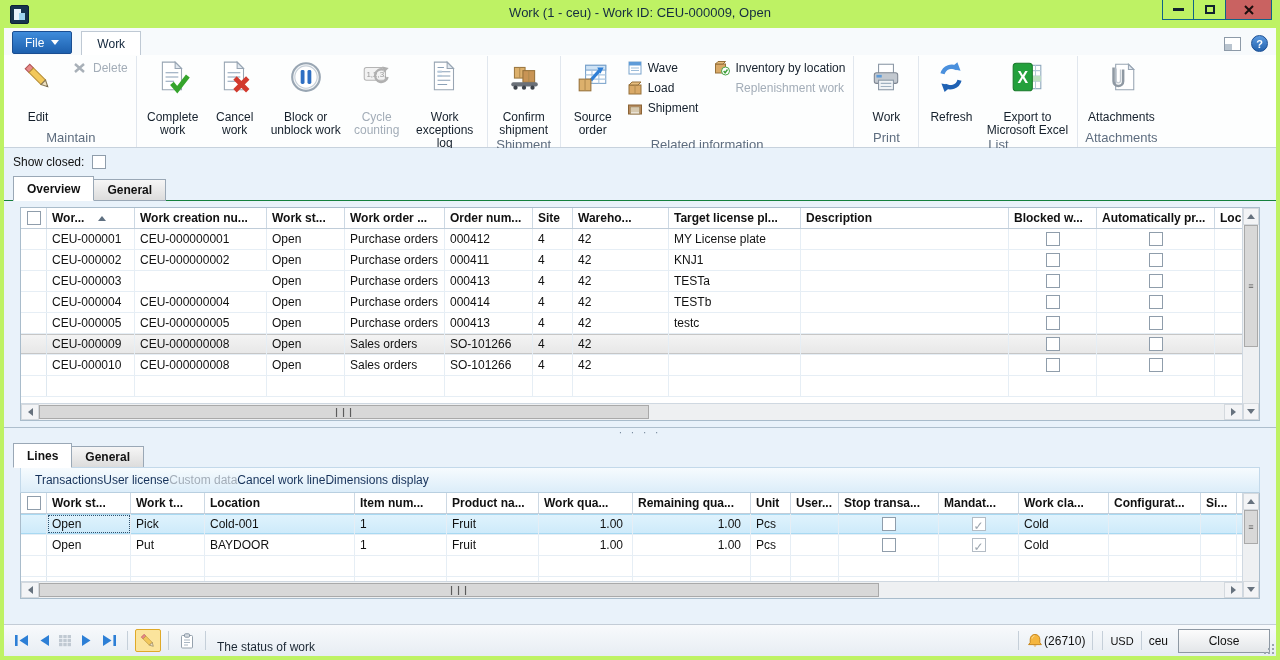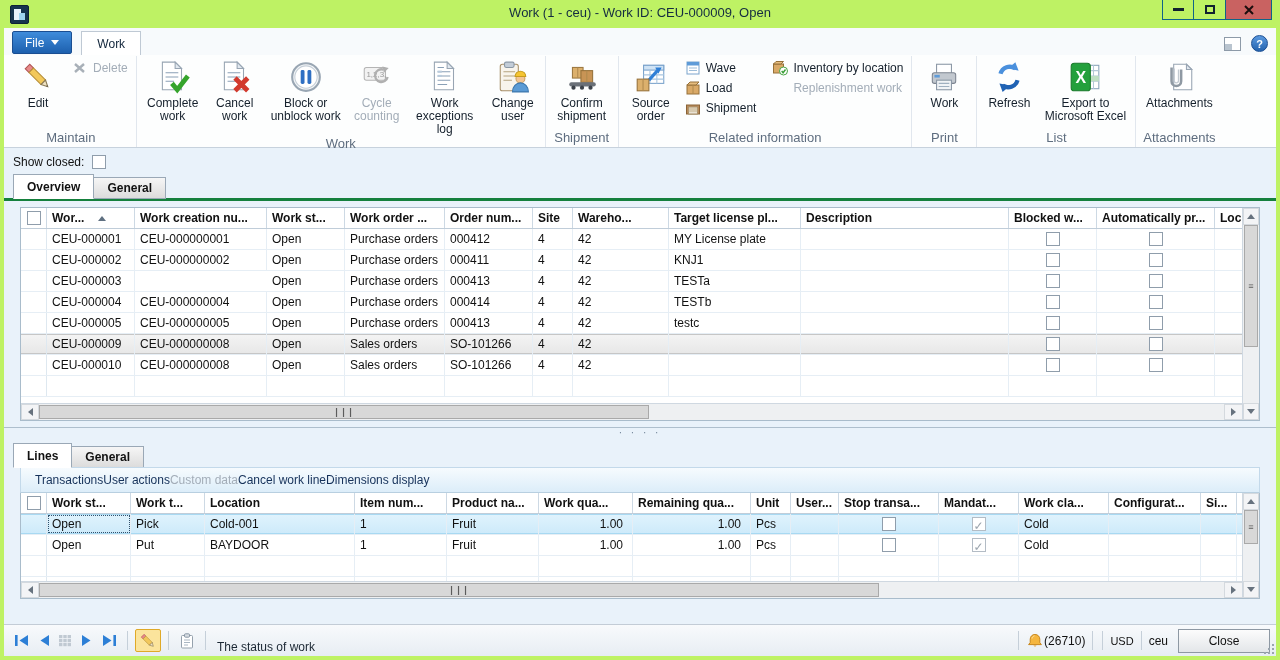--- a/index.html
+++ b/index.html
@@ -30,36 +30,36 @@
   .layout-ic { width:17px; height:14px; background:#fff; border:1px solid #8d9aa8; position:relative; }
   .layout-ic::after { content:""; position:absolute; left:0; bottom:0; width:7px; height:6px; background:#b9c4cf; }
   .help-ic { width:17px; height:17px; border-radius:50%; background:linear-gradient(#5b9ae0,#2463ae); border:1px solid #1c4f93; color:#fff; font-weight:bold; font-size:11px; display:flex; align-items:center; justify-content:center; }
 
   
   .ribbon { height:93px; background:#fdfefe; border-bottom:1px solid #c7d2dd; display:flex; padding:1px 0 0 2px; }
   .rgroup { display:flex; flex-direction:column; border-right:1px solid #e1e7ee; padding:0 3px; }
   .rgroup-content { flex:1; display:flex; align-items:flex-start; }
   .rgroup-label { height:17px; line-height:15px; text-align:center; color:#5e6d7f; font-size:13px; }
   .bigbtn { display:flex; flex-direction:column; align-items:center; padding:4px 5px 0; min-width:58px; cursor:default; }
-  .bigbtn .lbl { text-align:center; line-height:13px; margin-top:3px; color:#15202c; }
+  .bigbtn .lbl { text-align:center; line-height:13px; margin-top:17px; color:#15202c; }
   .smallbtn { display:flex; align-items:center; gap:5px; height:20px; padding:2px 5px; color:#15202c; white-space:nowrap; }
   .disabled, .disabled .lbl { color:#a3adb8 !important; }
   .ic32 { width:34px; height:34px; display:block; }
   .ic16 { width:16px; height:16px; display:block; flex:none; }
   .stackcol { display:flex; flex-direction:column; padding-top:2px; }
 
   
   .bodyarea { flex:1; background:#e9f2fa; display:flex; flex-direction:column; overflow:hidden; }
   .show-closed { height:27px; display:flex; align-items:center; gap:8px; padding-left:9px; }
   .cbx { width:14px; height:14px; background:#fff; border:1px solid #8f9dab; display:inline-block; position:relative; flex:none; }
   .cbx.checked::after { content:"\2713"; position:absolute; left:1px; top:-2px; font-size:12px; color:#444; }
   .cbx.dis { border-color:#b3bcc5; }
   .cbx.dis.checked::after { color:#9aa4ad; }
 
-  .tabsrow { display:flex; align-items:flex-end; padding-left:9px; border-bottom:3px solid #15803d; height:26px; }
+  .tabsrow { display:flex; align-items:flex-end; padding-left:9px; border-bottom:1px solid #15803d; height:26px; }
   .tab { height:22px; padding:0 13px; line-height:21px; font-weight:bold; background:linear-gradient(#f6f6f6,#dcdcdc); border:1px solid #9aa8b6; margin-right:0; margin-bottom:-1px; }
   .tab.active { height:25px; line-height:24px; background:#fff; border-bottom:1px solid #fff; z-index:2; position:relative; }
   .tab + .tab { border-left:none; }
 
   
   .grid-wrap { margin:6px 16px 0; border:1px solid #a9bccb; background:#fff; display:flex; }
   .grid-inner { flex:1; display:flex; flex-direction:column; overflow:hidden; }
   .grid-header { display:flex; height:21px; background:#fff; font-weight:bold; border-bottom:1px solid #c0cdd9; width:max-content; min-width:100%; }
   .hcell { border-right:1px solid #cdd9e4; padding:0 5px; line-height:20px; white-space:nowrap; overflow:hidden; flex:none; display:flex; align-items:center; }
   .sel-col { width:26px; flex:none; display:flex; align-items:center; justify-content:center; border-right:1px solid #dee8f0; }
@@ -217,33 +217,20 @@
             <path d="M6 2h12l6 6v20H6z" fill="#fff" stroke="#98a5b3"></path>
               <path d="M18 2l6 6h-6z" fill="#e2e9f0" stroke="#98a5b3"></path>
             <g stroke="#8aa0b6">
                 <path d="M9 7h6M9 11h12M9 15h12M9 19h12M9 23h9"></path>
               </g>
             <rect x="9" y="10" width="4" height="2" fill="#b9cbdc"></rect>
               <rect x="9" y="14" width="4" height="2" fill="#b9cbdc"></rect>
           </svg>
           <span class="lbl">Work exceptions log</span>
         </div>
-        <div class="bigbtn" style="width:56px">
-          <svg class="ic32" viewBox="0 0 32 32">
-            <rect x="4" y="4" width="17" height="25" rx="2" fill="#f8f4ec" stroke="#a8906a"></rect>
-            <rect x="8" y="2" width="9" height="5" rx="1.5" fill="#c3cdd8" stroke="#8a97a5"></rect>
-            <g stroke="#b4a27f">
-                <path d="M7 11h11M7 15h11M7 19h8"></path>
-              </g>
-            <circle cx="23" cy="17.5" r="4.2" fill="#f3c493" stroke="#caa064"></circle>
-            <path d="M18 15.5a5 5 0 0 1 10 0z" fill="#f5c431" stroke="#c79c1d"></path>
-            <path d="M15.5 30c0-5 3.6-8.5 7.5-8.5s7.5 3.5 7.5 8.5z" fill="#5b9bd5" stroke="#3e78ad"></path>
-          </svg>
-          <span class="lbl">Change user</span>
-        </div>
       </div>
       <div class="rgroup-label">Work</div>
     </div>
 
     <div class="rgroup">
       <div class="rgroup-content">
         <div class="bigbtn" style="width:66px">
           <svg class="ic32" viewBox="0 0 32 32">
             <rect x="7" y="7" width="10" height="10" fill="#dcb06c" stroke="#9c7840"></rect>
             <rect x="15" y="10" width="11" height="11" fill="#c89455" stroke="#96713a"></rect>
@@ -581,21 +568,21 @@
 
     <div class="splitter">· · · ·</div>
 
     <div class="tabsrow" style="border-bottom:none;height:25px">
       <div class="tab active">Lines</div>
       <div class="tab">General</div>
     </div>
 
     <div class="linksbar">
       <span class="linkitem">Transactions</span>
-      <span class="linkitem">User actions</span>
+      <span class="linkitem">User license</span>
       <span class="linkitem disabled">Custom data</span>
       <span class="linkitem">Cancel work line</span>
       <span class="linkitem">Dimensions display</span>
     </div>
 
     <div class="grid-wrap" style="height:106px;margin-top:0;border-top:none">
       <div class="grid-inner">
         <div class="grid-header">
             <div class="sel-col">
               <span class="cbx"></span>

